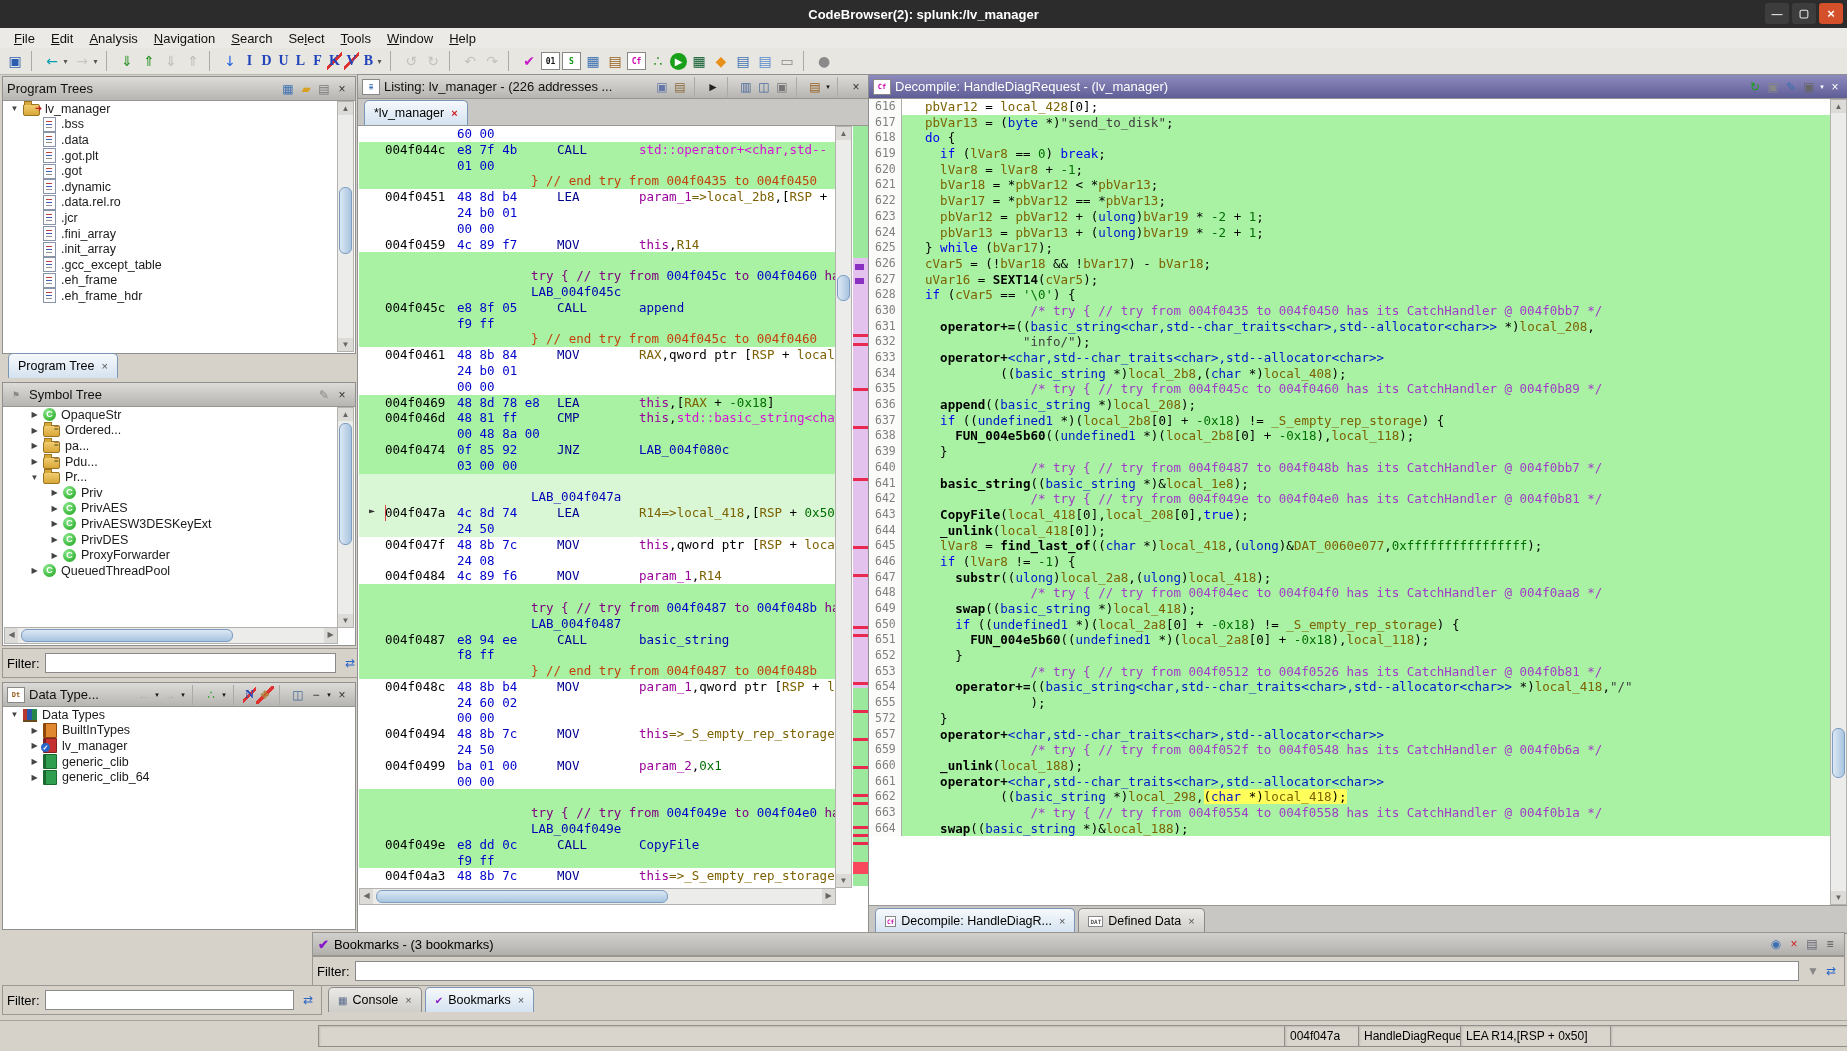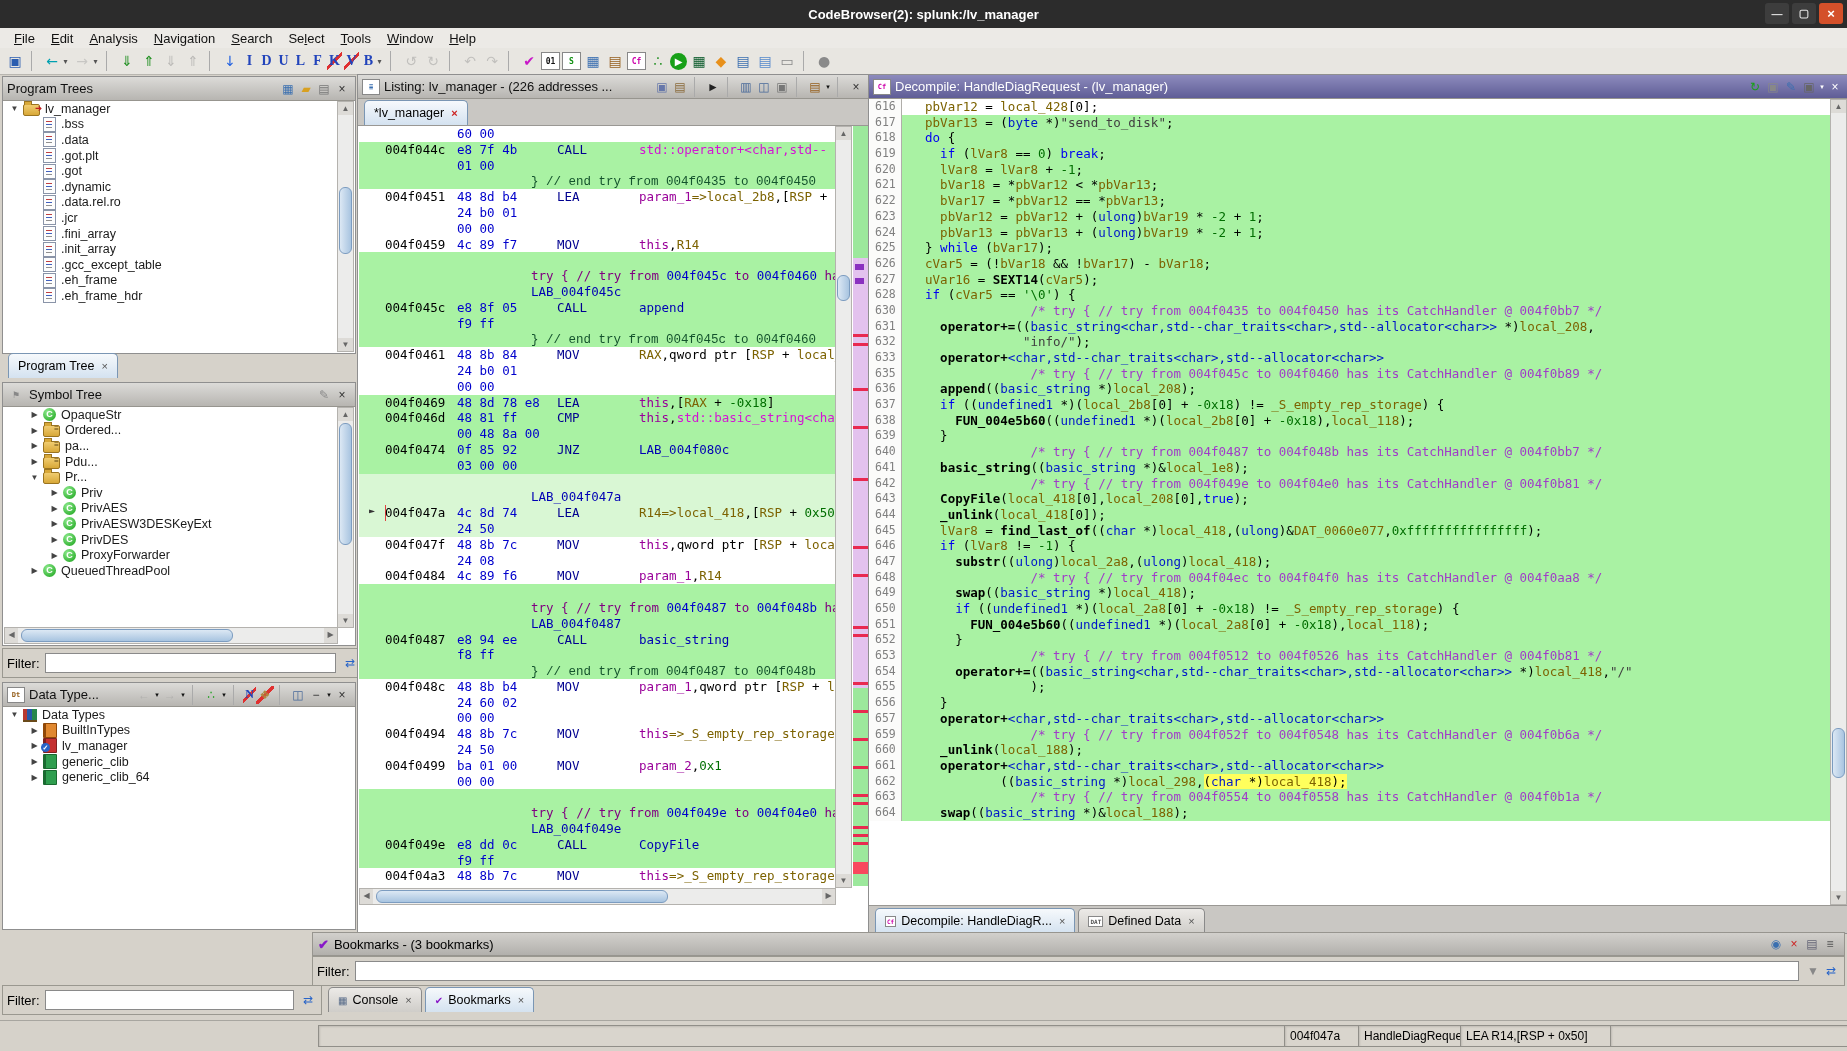--- a/index.html
+++ b/index.html
@@ -106,21 +106,21 @@
   .bg-g{background:#a9f2a3;}
   .bg-p{background:#d9f7d4;}
   .c-m{width:26px;flex:none;color:#333;font-size:10px;text-align:center;}
   .c-a{width:72px;flex:none;color:#000;}
   .c-b{width:74px;flex:none;color:#0000cc;}
   .c-rest{flex:1;overflow:hidden;white-space:pre;}
   .c-mn{display:inline-block;margin-left:26px;width:82px;color:#000090;}
   .curcaret{box-shadow:inset 1px 0 0 #e04040;}
   .sg-pl{color:#000;}.sg-reg{color:#7c6200;}.sg-par{color:#990099;}.sg-sym{color:#0000b4;}
   .sg-lbl{color:#d414d4;}.sg-ref{color:#7c6200;}.sg-num{color:#006e00;}
-  .sg-cp{color:#800080;}.sg-ca{color:#0000cc;}.sg-cb{color:#14532d;font-family:Liberation Mono, monospace;}
+  .sg-cp{color:#800080;}.sg-ca{color:#0000cc;}.sg-cb{color:#c2410c;}
   .mstrip{position:absolute;top:51px;width:15px;height:760px;overflow:hidden;background:#e3c2ee;}
   .mseg,.mtick,.mblock{position:absolute;left:0;width:15px;}
   
   #decomp-lines{position:absolute;left:1px;top:24px;right:17px;bottom:28px;overflow:hidden;background:#fff;}
   .dline{display:flex;height:15.7px;line-height:15.7px;font:12.5px "DejaVu Sans Mono",monospace;}
   .dnum{width:32px;flex:none;color:#808080;background:#fbfbfa;border-right:1px solid #b0aeaa;
         padding-left:5px;box-sizing:border-box;font-size:11.5px;}
   .dcode{flex:1;white-space:pre;overflow:hidden;padding-left:8px;}
   .dline.bg-g .dcode{background:#a9f2a3;}
   .sg-p{color:#000;}.sg-k{color:#0000f0;}.sg-t{color:#0018c8;}.sg-v{color:#7c6200;}
@@ -515,20 +515,24 @@
           </div>
           <div class="dline bg-g">
             <span class="dnum">632</span>
             <span class="dcode"><span class="sg-p">               </span><span class="sg-s">"info/"</span><span class="sg-p">);</span></span>
           </div>
           <div class="dline bg-g">
             <span class="dnum">633</span>
             <span class="dcode"><span class="sg-p">    </span><span class="sg-f">operator+</span><span class="sg-t">&lt;char,std--char_traits&lt;char&gt;,std--allocator&lt;char&gt;&gt;</span></span>
           </div>
           <div class="dline bg-g">
+            <span class="dnum">634</span>
+            <span class="dcode"><span class="sg-p">            ((</span><span class="sg-t">basic_string</span><span class="sg-p"> *)</span><span class="sg-v">local_2b8</span><span class="sg-p">,(</span><span class="sg-t">char</span><span class="sg-p"> *)</span><span class="sg-v">local_408</span><span class="sg-p">);</span></span>
+          </div>
+          <div class="dline bg-g">
             <span class="dnum">635</span>
             <span class="dcode"><span class="sg-p">                </span><span class="sg-c">/* try { // try from 004f045c to 004f0460 has its CatchHandler @ 004f0b89 */</span></span>
           </div>
           <div class="dline bg-g">
             <span class="dnum">636</span>
             <span class="dcode"><span class="sg-p">    </span><span class="sg-f">append</span><span class="sg-p">((</span><span class="sg-t">basic_string</span><span class="sg-p"> *)</span><span class="sg-v">local_208</span><span class="sg-p">);</span></span>
           </div>
           <div class="dline bg-g">
             <span class="dnum">637</span>
             <span class="dcode"><span class="sg-p">    </span><span class="sg-k">if</span><span class="sg-p"> ((</span><span class="sg-t">undefined1</span><span class="sg-p"> *)(</span><span class="sg-v">local_2b8</span><span class="sg-p">[0] + </span><span class="sg-n">-0x18</span><span class="sg-p">) != </span><span class="sg-v">_S_empty_rep_storage</span><span class="sg-p">) {</span></span>
@@ -599,21 +603,21 @@
           </div>
           <div class="dline bg-g">
             <span class="dnum">654</span>
             <span class="dcode"><span class="sg-p">      </span><span class="sg-f">operator+=</span><span class="sg-p">((</span><span class="sg-t">basic_string&lt;char,std--char_traits&lt;char&gt;,std--allocator&lt;char&gt;&gt;</span><span class="sg-p"> *)</span><span class="sg-v">local_418</span><span class="sg-p">,</span><span class="sg-s">"/"</span></span>
           </div>
           <div class="dline bg-g">
             <span class="dnum">655</span>
             <span class="dcode"><span class="sg-p">                );</span></span>
           </div>
           <div class="dline bg-g">
-            <span class="dnum">656</span>
+            <span class="dnum">572</span>
             <span class="dcode"><span class="sg-p">    }</span></span>
           </div>
           <div class="dline bg-g">
             <span class="dnum">657</span>
             <span class="dcode"><span class="sg-p">    </span><span class="sg-f">operator+</span><span class="sg-t">&lt;char,std--char_traits&lt;char&gt;,std--allocator&lt;char&gt;&gt;</span></span>
           </div>
           <div class="dline bg-g">
             <span class="dnum">659</span>
             <span class="dcode"><span class="sg-p">                </span><span class="sg-c">/* try { // try from 004f052f to 004f0548 has its CatchHandler @ 004f0b6a */</span></span>
           </div>

